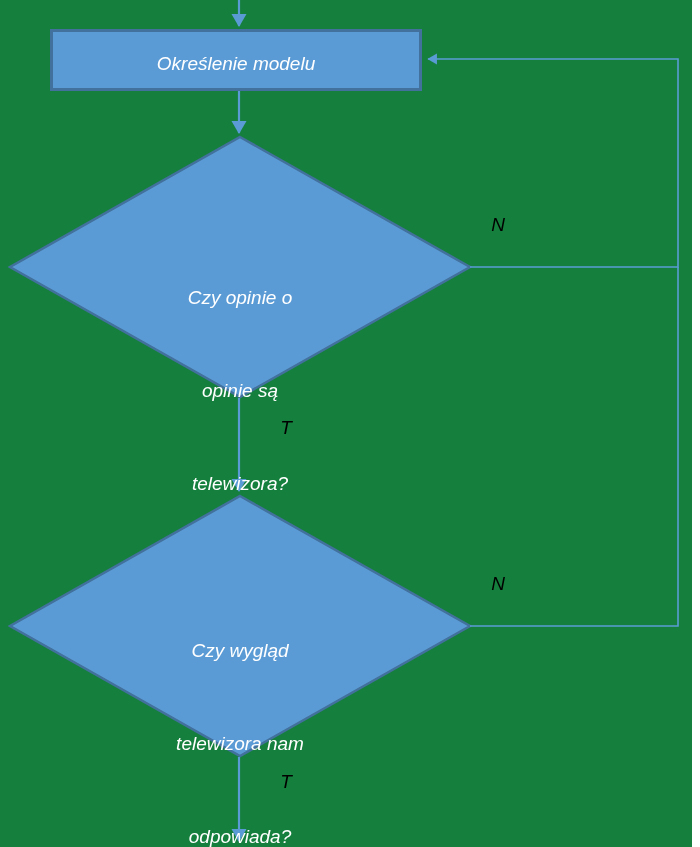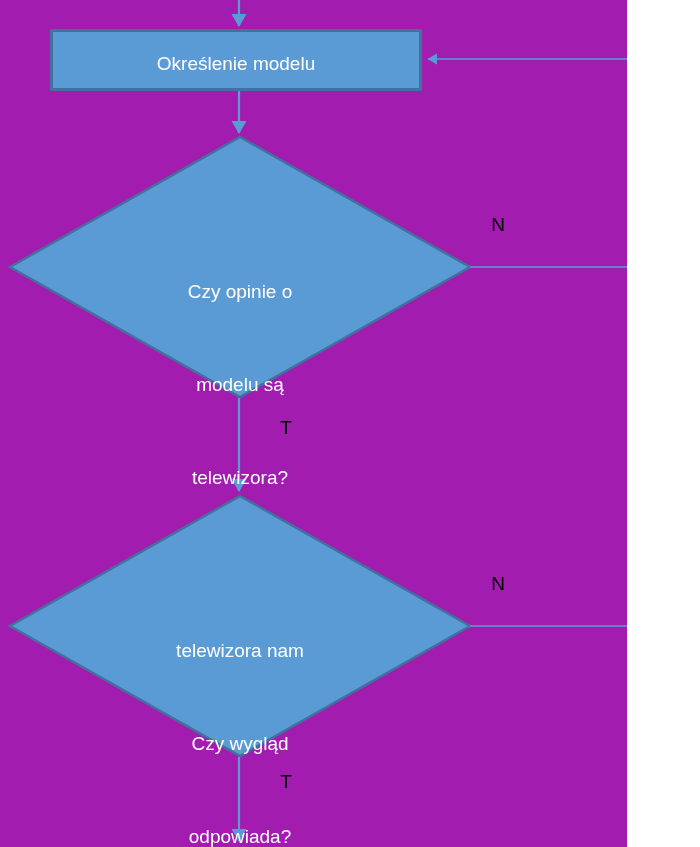--- a/index.html
+++ b/index.html
@@ -5,24 +5,25 @@
   html, body {
     margin: 0;
     padding: 0;
     background: #ffffff;
   }
   body {
     font-family: "Liberation Sans", sans-serif;
   }
   #flowchart-canvas {
     position: relative;
-    width: 627px;
+    width: 692px;
     height: 847px;
-    background: #a21caf;
+    background: #15803d;
     overflow: hidden;
+    font-style: italic;
   }
   #flow-svg {
     position: absolute;
     left: 0;
     top: 0;
     width: 700px;
     height: 847px;
   }
   .node-label {
     position: absolute;
@@ -41,21 +42,21 @@
     text-align: center;
     white-space: pre;
   }
   #process-label {
     left: 50px;
     top: 48px;
     width: 372px;
   }
   #decision1-label {
     left: 100px;
-    top: 214px;
+    top: 220px;
     width: 280px;
   }
   #decision2-label {
     left: 90px;
     top: 573px;
     width: 300px;
   }
   #label-n1 { left: 478px; top: 215px; width: 40px; }
   #label-t1 { left: 266px; top: 418px; width: 40px; }
   #label-n2 { left: 478px; top: 574px; width: 40px; }
@@ -89,27 +90,27 @@
 
     <polyline points="470,267 678,267 678,59 428,59" fill="none" stroke="#5B9BD5" stroke-width="1.6" marker-end="url(#arrowhead)"></polyline>
 
     <polyline points="470,626 678,626 678,267" fill="none" stroke="#5B9BD5" stroke-width="1.6"></polyline>
   </svg>
 
   <div class="node-label" id="process-label">Określenie modelu</div>
 
   <div class="node-label" id="decision1-label">
     <div>Czy opinie o</div>
-    <div>modelu są</div>
+    <div>opinie są</div>
     <div>telewizora?</div>
   </div>
 
   <div class="node-label" id="decision2-label">
+    <div>Czy wygląd</div>
     <div>telewizora nam</div>
-    <div>Czy wygląd</div>
     <div>odpowiada?</div>
   </div>
 
   <div class="edge-label" id="label-n1">N</div>
 
   <div class="edge-label" id="label-t1">T</div>
 
   <div class="edge-label" id="label-n2">N</div>
 
   <div class="edge-label" id="label-t2">T</div>

